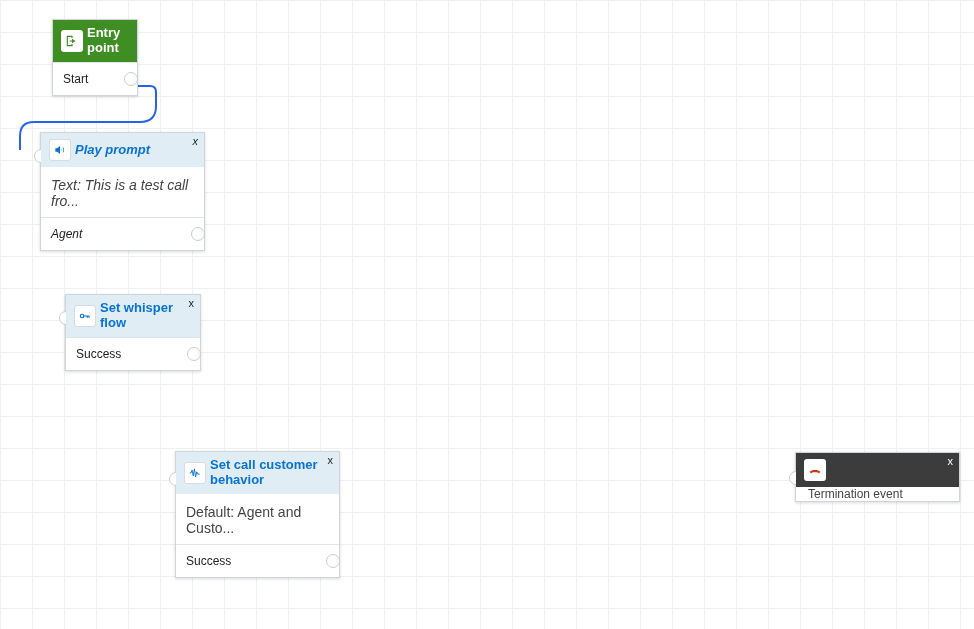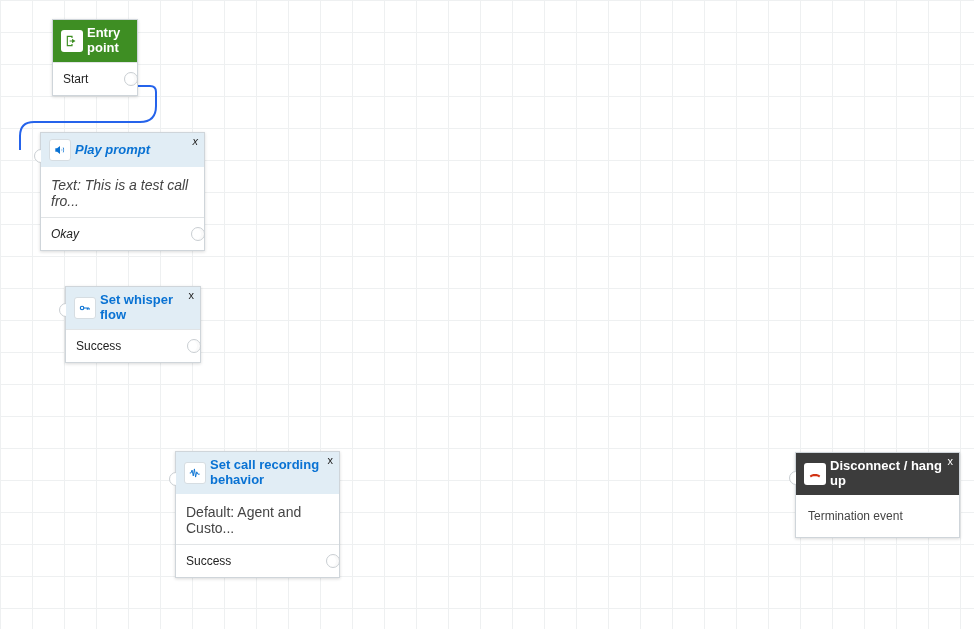--- a/index.html
+++ b/index.html
@@ -84,21 +84,21 @@
   .entry .header { background:#3e8e23; color:#fff; }
   .entry .icon-box { background:#fff; }
   .entry .outlet { background:#fff; }
   .entry { width:86px; }
   
   .blue .header { background:#e1edf5; color:#0972d3; }
   .blue .icon-box { background:#fff; border:1px solid #d6dde2; }
   
   .dark .header { background:#3c3c3c; color:#fff; }
   .dark .icon-box { background:#fff; }
-  .dark .no-outlet { padding:14px 12px; font-size:12px; color:#444; }
+  .dark .no-outlet { padding:0 12px; font-size:12px; color:#444; }
   
   svg.icon { width:14px; height:14px; display:block; }
 </style>
 </head>
 <body>
 
 <div class="grid"></div>
 
 <svg class="connectors">
   <defs>
@@ -139,26 +139,26 @@
     <span class="icon-box">
       <svg class="icon" viewBox="0 0 24 24">
           <path fill="#0972d3" d="M4 9h3l5-4v14l-5-4H4V9zm11 .5a4 4 0 0 1 0 5v-5zm2-2.5a7 7 0 0 1 0 10v-2a5 5 0 0 0 0-6V7z"></path>
         </svg>
     </span>
     <span class="title">Play prompt</span>
     <span class="close-x">x</span>
   </div>
   <div class="body">Text: This is a test call fro...</div>
   <div class="outlet">
-    <span>Okay</span>
-    <span class="outlet-port"></span>
-  </div>
-</div>
-
-<div class="node blue" style="left:65px; top:286px; width:136px;">
+    <span>Agent</span>
+    <span class="outlet-port"></span>
+  </div>
+</div>
+
+<div class="node blue" style="left:65px; top:294px; width:136px;">
   <span class="inlet-port" style="top:16px"></span>
   <div class="header">
     <span class="icon-box">
       <svg class="icon" viewBox="0 0 24 24">
           <circle cx="7" cy="12" r="3" fill="none" stroke="#0972d3" stroke-width="2"></circle>
           <path d="M10 12h9M16 12v3M19 12v3" stroke="#0972d3" stroke-width="2" fill="none"></path>
         </svg>
     </span>
     <span class="title">Set whisper flow</span>
     <span class="close-x">x</span>
@@ -170,35 +170,34 @@
 </div>
 
 <div class="node blue" style="left:175px; top:451px; width:165px;">
   <span class="inlet-port" style="top:20px"></span>
   <div class="header">
     <span class="icon-box">
       <svg class="icon" viewBox="0 0 24 24">
           <path d="M3 12h2l2-5 2 10 2-12 2 14 2-9 2 4h3" fill="none" stroke="#0972d3" stroke-width="1.6"></path>
         </svg>
     </span>
-    <span class="title">Set call recording behavior</span>
+    <span class="title">Set call customer behavior</span>
     <span class="close-x">x</span>
   </div>
   <div class="body">Default: Agent and Custo...</div>
   <div class="outlet">
     <span>Success</span>
     <span class="outlet-port"></span>
   </div>
 </div>
 
 <div class="node dark" style="left:795px; top:452px; width:165px;">
   <span class="inlet-port" style="top:18px"></span>
   <div class="header">
     <span class="icon-box">
       <svg class="icon" viewBox="0 0 24 24">
           <path d="M21 15c-2-2-5-3-9-3s-7 1-9 3l2 3c1-1 3-2 7-2s6 1 7 2l2-3z" fill="#d13212"></path>
         </svg>
     </span>
-    <span class="title">Disconnect / hang up</span>
     <span class="close-x" style="color:#fff">x</span>
   </div>
   <div class="no-outlet">Termination event</div>
 </div>
 
 </body></html>

